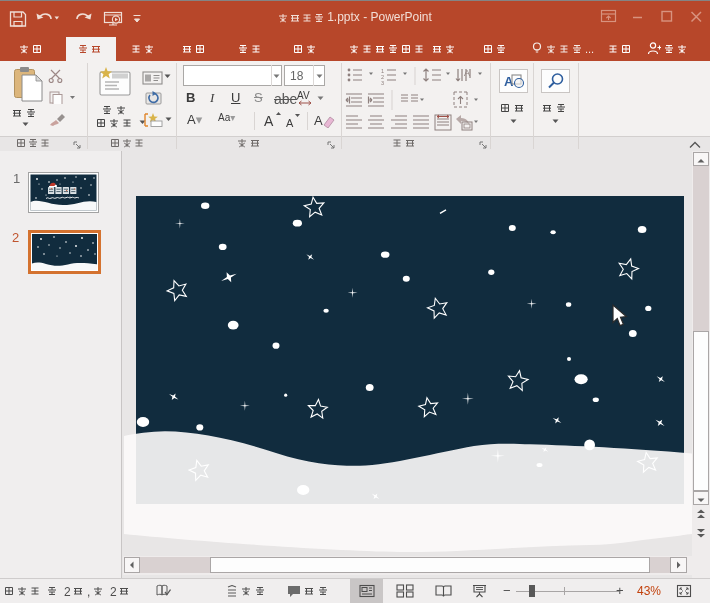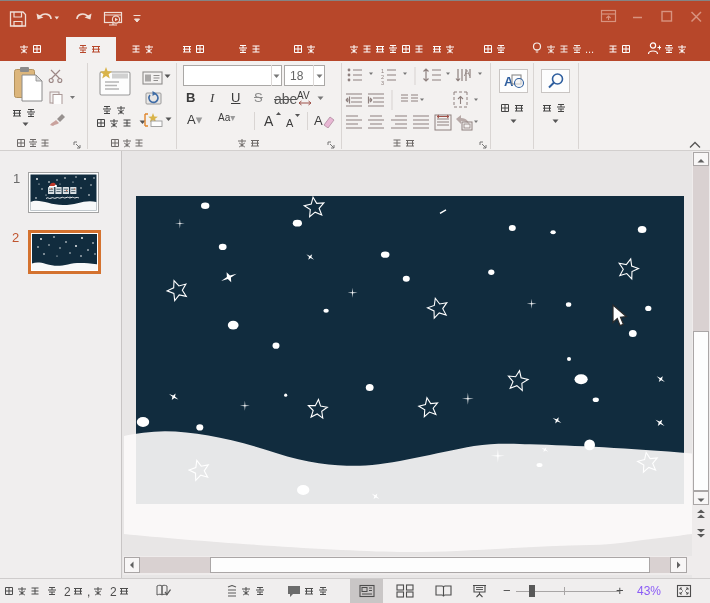--- a/index.html
+++ b/index.html
@@ -3,21 +3,21 @@
 <style>
 *{margin:0;padding:0;box-sizing:border-box}
 html,body{width:710px;height:603px;overflow:hidden;font-family:"Liberation Sans",sans-serif}
 #app{position:relative;width:710px;height:603px;background:#e8e6e6}
 .abs{position:absolute}
 
 #titlebar{left:0;top:0;width:710px;height:36px;background:#b7472a;border-top:1px solid #848484}
 #tabrow{left:0;top:36px;width:710px;height:25px;background:#b7472a}
 #seltab{position:absolute;left:66px;top:1px;width:50px;height:24px;background:#f3f1f0}
 
-#ribbon{left:0;top:61px;width:710px;height:90px;background:#f3f1f0;border-bottom:1px solid #d2cfce}
+#ribbon{left:0;top:61px;width:710px;height:76px;background:#f3f1f0;border-bottom:1px solid #d2cfce}
 .gsep{position:absolute;top:2px;width:1px;height:86px;background:#d9d5d3}
 
 #panel{left:0;top:151px;width:122px;height:427px;background:#f0eeee;border-right:1px solid #c8c5c5}
 
 #canvas{left:123px;top:151px;width:587px;height:427px;background:#e8e6e6}
 
 #status{left:0;top:578px;width:710px;height:25px;background:#f0eeee;border-top:1px solid #cfcccc;color:#444}
 
 .sbtn{position:absolute;background:#f8f6f6;border:1px solid #aaa6a6}
 
@@ -57,20 +57,28 @@
         <path d="M27.5,3.5 L28.6,9.6 L34.4,7.6 Z" fill="#f0ded6" stroke="none"></path>
 <path d="M45.5,6.5 h4.6 l-2.3,3 Z" fill="#f0ded6" stroke="none"></path>
 <path d="M68,9 C68,4.2 74.5,2.5 78.5,5.8 L80.5,7.8" stroke-width="1.6"></path>
         <path d="M82.5,3.5 L81.4,9.6 L75.6,7.6 Z" fill="#f0ded6" stroke="none"></path>
 <rect x="95.5" y="2.5" width="17" height="10" stroke-width="1.2"></rect>
         <path d="M95.5,5 H112.5 M104,12.5 V15 M100,15 H108" stroke-width="1.2"></path>
         <circle cx="107" cy="9.5" r="3.6" fill="#b7472a" stroke-width="1.1"></circle>
         <path d="M106,7.8 l3,1.7 -3,1.7 Z" fill="#f0ded6" stroke="none"></path>
 <path d="M124.5,5.5 h7 M125.5,9 l2.5,3 2.5,-3 Z" fill="#f0ded6" stroke-width="1"></path>
 </svg>
+<div class="abs" style="left:0;top:9px;width:710px;text-align:center;font-size:12px;color:#f2ded6">﻿<svg class="cn" width="49" height="12" viewBox="0 0 49 12" style="color:#f2ded6">
+          <g stroke="currentColor">
+            <use href="#g2" y="1"></use>
+            <use href="#g4" x="12" y="1"></use>
+            <use href="#g1" x="24" y="1"></use>
+            <use href="#g5" x="36" y="1"></use>
+          </g>
+        </svg>1.pptx - PowerPoint</div>
 <svg class="abs" style="left:598px;top:8px" width="108" height="14" viewBox="0 0 108 14" fill="none" stroke="#d8937f" stroke-width="1.2">
 <rect x="3.5" y="1.5" width="14" height="11"></rect>
         <path d="M3.5,5 H17.5"></path>
         <path d="M10.5,11 V7.2 M8.3,9.2 L10.5,7 L12.7,9.2" stroke-width="1.1"></path>
 <path d="M35,8.5 H44" stroke-width="1.5"></path>
 <rect x="64" y="2.5" width="9.5" height="9.5" stroke-width="1.4"></rect>
 <path d="M93.5,3 L103,12.5 M103,3 L93.5,12.5" stroke-width="1.5"></path>
 </svg>
 </div>
 <div id="tabrow" class="abs">
@@ -644,18 +652,18 @@
       </svg>
 <svg class="abs" style="left:471px;top:5px" width="17" height="14" viewBox="0 0 17 14" fill="none" stroke="#4d4d4d">
         <path d="M2,1.5 h13 M3,1.5 v6.5 h11 v-6.5 M8.5,8 v2 M5.5,13 l3,-3 3,3" stroke-width="1.1"></path>
         <path d="M5,3.5 h7 M5,5.5 h7" stroke-width="0.9"></path>
       </svg>
 <div class="abs" style="left:503px;top:4px;width:10px;font-size:13px;color:#4d4d4d">−</div>
 <div class="abs" style="left:516px;top:11.5px;width:103px;height:1px;background:#a8a5a5"></div>
 <div class="abs" style="left:564px;top:8px;width:1px;height:8px;background:#a8a5a5"></div>
 <div class="abs" style="left:529px;top:6px;width:6px;height:12px;background:#585858"></div>
 <div class="abs" style="left:616px;top:4px;width:10px;font-size:13px;color:#4d4d4d">+</div>
-<div class="abs" style="left:637px;top:5px;font-size:12px;color:#8b5cf6">43%</div>
+<div class="abs" style="left:637px;top:5px;font-size:12px;color:#c2410c">43%</div>
 <svg class="abs" style="left:676px;top:5px" width="16" height="14" viewBox="0 0 16 14" fill="none" stroke="#4d4d4d">
         <rect x="1.5" y="1.5" width="13" height="11" stroke-width="1.1"></rect>
         <path d="M4,4 l2.5,2.5 M12,4 l-2.5,2.5 M4,10 l2.5,-2.5 M12,10 l-2.5,-2.5 M4,4 h2 M4,4 v2 M12,4 h-2 M12,4 v2 M4,10 h2 M4,10 v-2 M12,10 h-2 M12,10 v-2" stroke-width="0.9"></path>
       </svg>
 </div>
 </div>
 </body></html>

